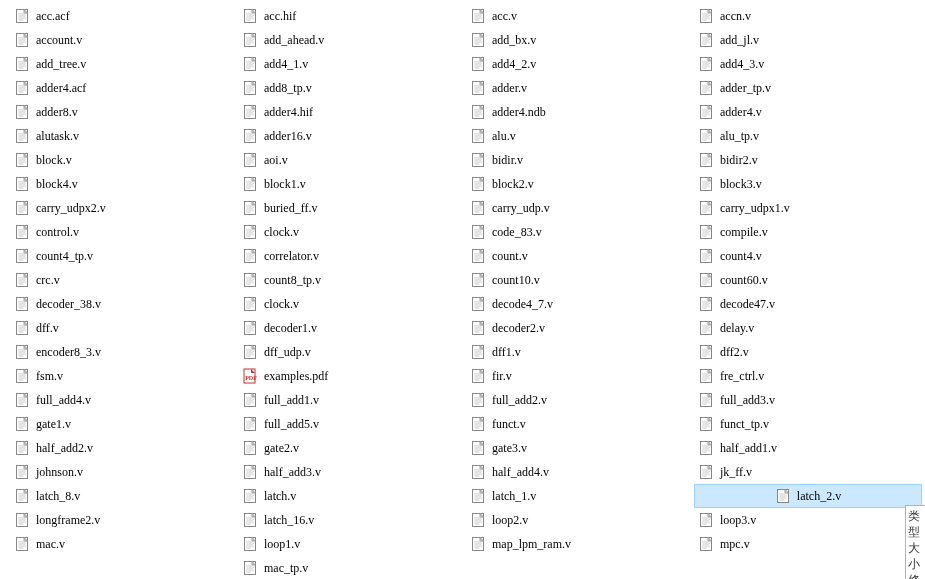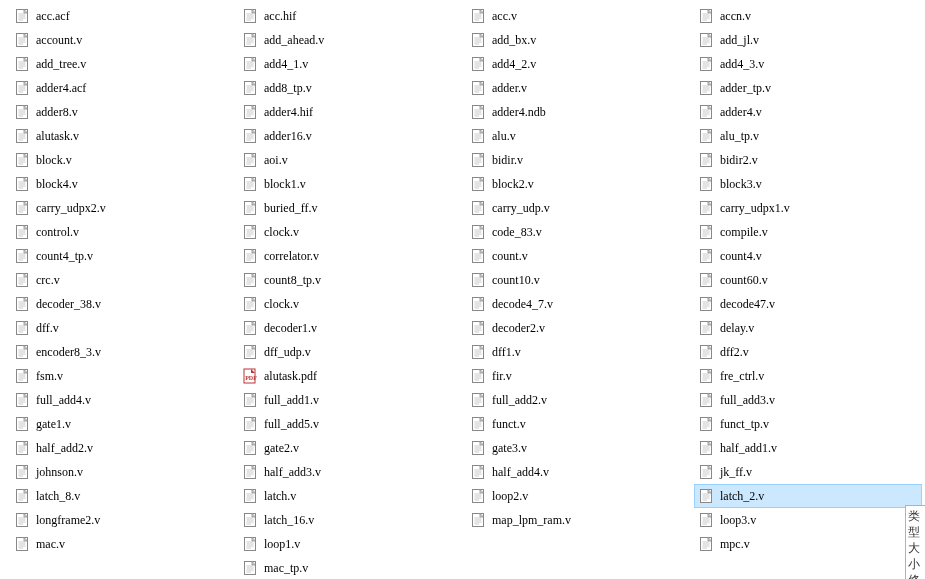--- a/index.html
+++ b/index.html
@@ -27,20 +27,21 @@
       align-items: center;
       height: 24px;
       padding: 2px 4px;
       cursor: default;
       white-space: nowrap;
     }
     .file-item.selected {
       background: #cce8ff;
       border: 1px solid #99d1ff;
       padding: 1px 3px;
+      justify-content: center;
     }
     .file-icon {
       width: 16px;
       height: 16px;
       margin-right: 6px;
       flex-shrink: 0;
     }
     .file-label {
       color: #000;
     }
@@ -483,21 +484,21 @@
           <line x1="4.5" y1="12" x2="9" y2="12" stroke="#bbb" stroke-width="0.8"></line>
         </svg>
         <span class="file-label">dff_udp.v</span>
       </div>
       <div class="file-item">
         <svg class="file-icon" viewBox="0 0 16 16">
           <rect x="2" y="1" width="11" height="14" fill="#fff" stroke="#b33" stroke-width="1"></rect>
           <path d="M9 1 L13 5 L9 5 Z" fill="#b33"></path>
           <text x="3.2" y="12" font-size="6" fill="#b33" font-weight="bold">PDF</text>
         </svg>
-        <span class="file-label">alutask.pdf</span>
+        <span class="file-label">examples.pdf</span>
       </div>
       <div class="file-item">
         <svg class="file-icon" viewBox="0 0 16 16">
           <rect x="2.5" y="1.5" width="11" height="13" fill="#fff" stroke="#888" stroke-width="1"></rect>
           <path d="M10 1.5 L13.5 5 L10 5 Z" fill="#ddd" stroke="#888" stroke-width="0.8"></path>
           <line x1="4.5" y1="6" x2="11.5" y2="6" stroke="#bbb" stroke-width="0.8"></line>
           <line x1="4.5" y1="8" x2="11.5" y2="8" stroke="#bbb" stroke-width="0.8"></line>
           <line x1="4.5" y1="10" x2="11.5" y2="10" stroke="#bbb" stroke-width="0.8"></line>
           <line x1="4.5" y1="12" x2="9" y2="12" stroke="#bbb" stroke-width="0.8"></line>
         </svg>
@@ -794,20 +795,31 @@
       <div class="file-item">
         <svg class="file-icon" viewBox="0 0 16 16">
           <rect x="2.5" y="1.5" width="11" height="13" fill="#fff" stroke="#888" stroke-width="1"></rect>
           <path d="M10 1.5 L13.5 5 L10 5 Z" fill="#ddd" stroke="#888" stroke-width="0.8"></path>
           <line x1="4.5" y1="6" x2="11.5" y2="6" stroke="#bbb" stroke-width="0.8"></line>
           <line x1="4.5" y1="8" x2="11.5" y2="8" stroke="#bbb" stroke-width="0.8"></line>
           <line x1="4.5" y1="10" x2="11.5" y2="10" stroke="#bbb" stroke-width="0.8"></line>
           <line x1="4.5" y1="12" x2="9" y2="12" stroke="#bbb" stroke-width="0.8"></line>
         </svg>
         <span class="file-label">half_add4.v</span>
+      </div>
+      <div class="file-item">
+        <svg class="file-icon" viewBox="0 0 16 16">
+          <rect x="2.5" y="1.5" width="11" height="13" fill="#fff" stroke="#888" stroke-width="1"></rect>
+          <path d="M10 1.5 L13.5 5 L10 5 Z" fill="#ddd" stroke="#888" stroke-width="0.8"></path>
+          <line x1="4.5" y1="6" x2="11.5" y2="6" stroke="#bbb" stroke-width="0.8"></line>
+          <line x1="4.5" y1="8" x2="11.5" y2="8" stroke="#bbb" stroke-width="0.8"></line>
+          <line x1="4.5" y1="10" x2="11.5" y2="10" stroke="#bbb" stroke-width="0.8"></line>
+          <line x1="4.5" y1="12" x2="9" y2="12" stroke="#bbb" stroke-width="0.8"></line>
+        </svg>
+        <span class="file-label">latch_1.v</span>
       </div>
       <div class="file-item">
         <svg class="file-icon" viewBox="0 0 16 16">
           <rect x="2.5" y="1.5" width="11" height="13" fill="#fff" stroke="#888" stroke-width="1"></rect>
           <path d="M10 1.5 L13.5 5 L10 5 Z" fill="#ddd" stroke="#888" stroke-width="0.8"></path>
           <line x1="4.5" y1="6" x2="11.5" y2="6" stroke="#bbb" stroke-width="0.8"></line>
           <line x1="4.5" y1="8" x2="11.5" y2="8" stroke="#bbb" stroke-width="0.8"></line>
           <line x1="4.5" y1="10" x2="11.5" y2="10" stroke="#bbb" stroke-width="0.8"></line>
           <line x1="4.5" y1="12" x2="9" y2="12" stroke="#bbb" stroke-width="0.8"></line>
         </svg>

